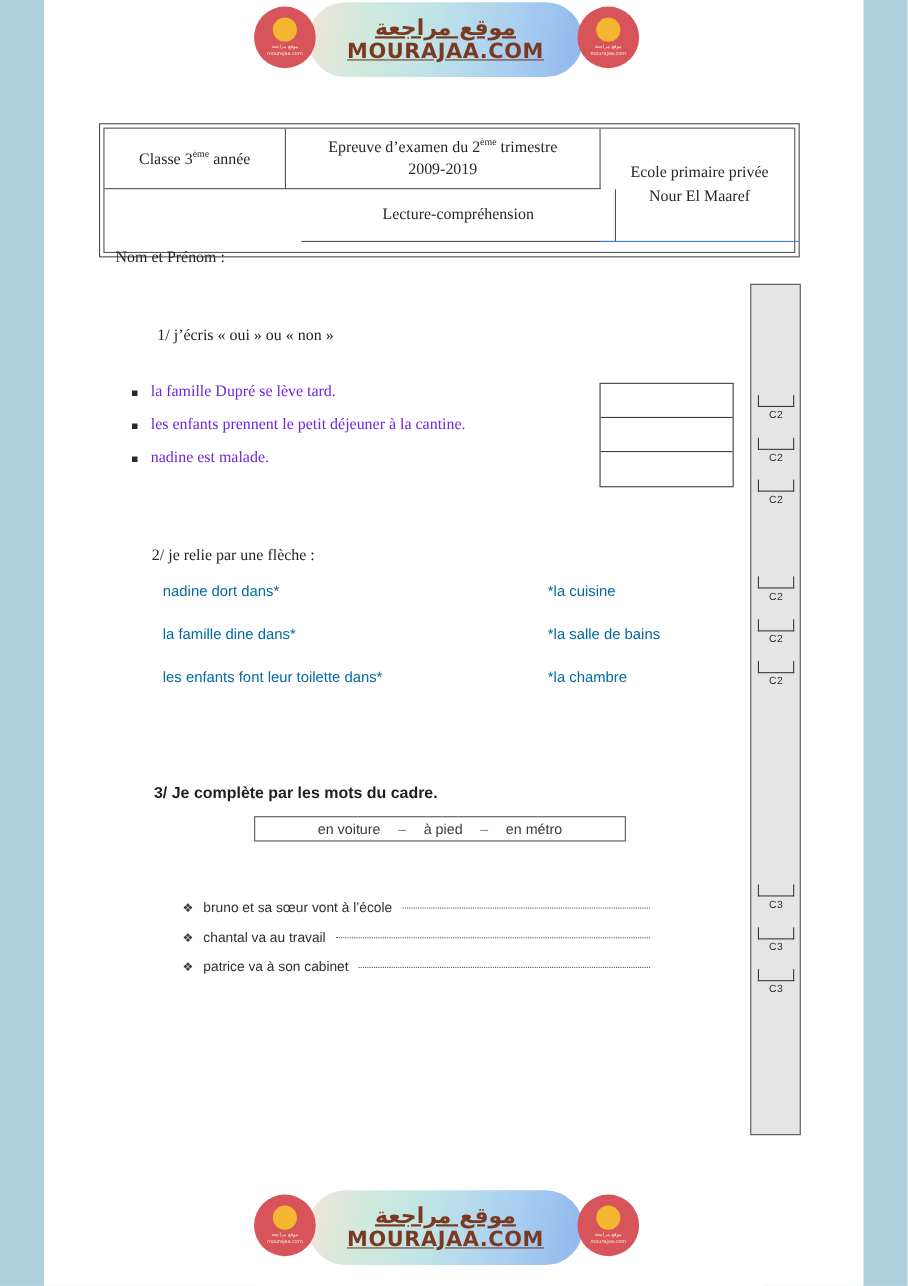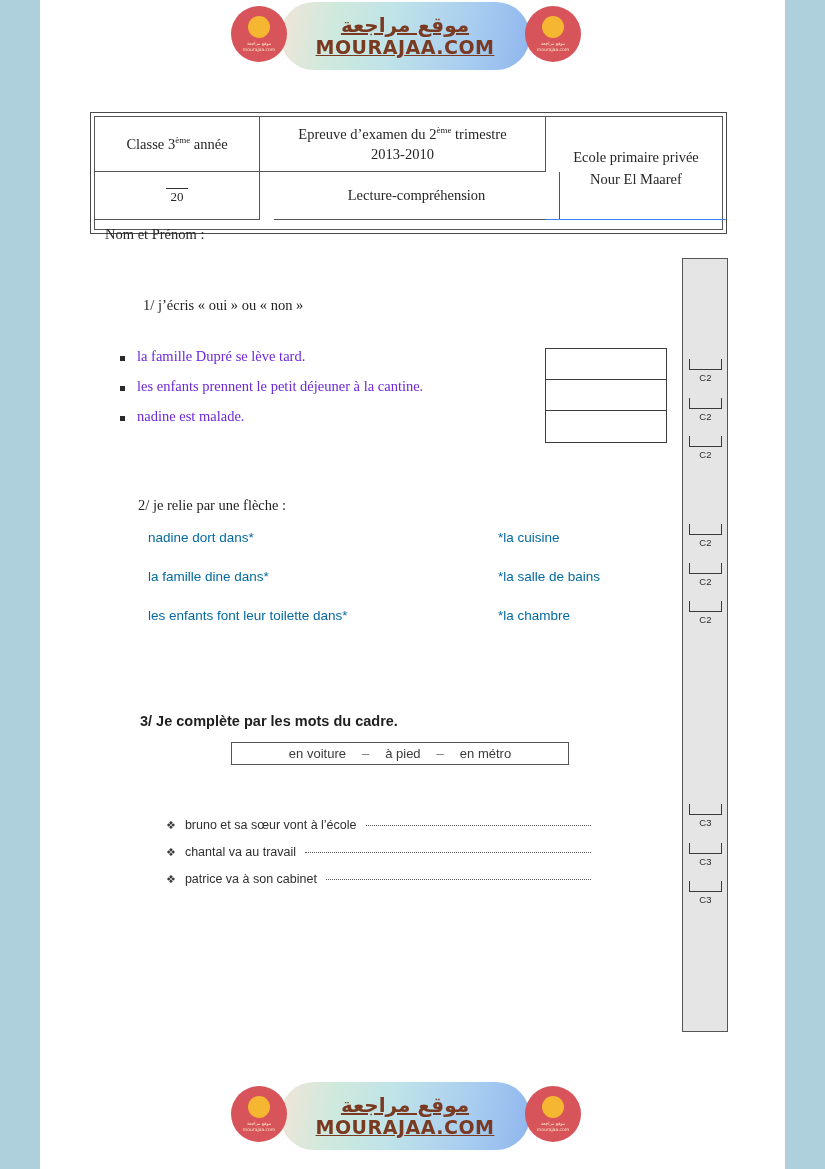--- a/index.html
+++ b/index.html
@@ -291,30 +291,24 @@
   </div>
 </div>
 
 <div class="header-table">
   <div class="ht-inner">
 
     <div class="ht-cell cell-classe">
       <span><span>Classe 3</span><sup class="ord">ème</sup><span> année</span></span>
     </div>
 
-    <div class="ht-cell cell-note">
-      <span class="note-frac">
-        <span class="bar"></span>
-        <span>20</span>
-      </span>
-    </div>
 
     <div class="ht-cell cell-epreuve">
       <span><span>Epreuve d’examen du 2</span><sup class="ord">ème</sup><span> trimestre</span></span>
-      <span>2013-2010</span>
+      <span>2009-2019</span>
     </div>
 
     <div class="ht-cell cell-matiere">Lecture-compréhension</div>
 
     <div class="ht-cell cell-ecole">
       <span>Ecole primaire privée</span>
       <span>Nour El Maaref</span>
     </div>
 
     <div class="ht-cell cell-nom">Nom et Prénom :</div>

